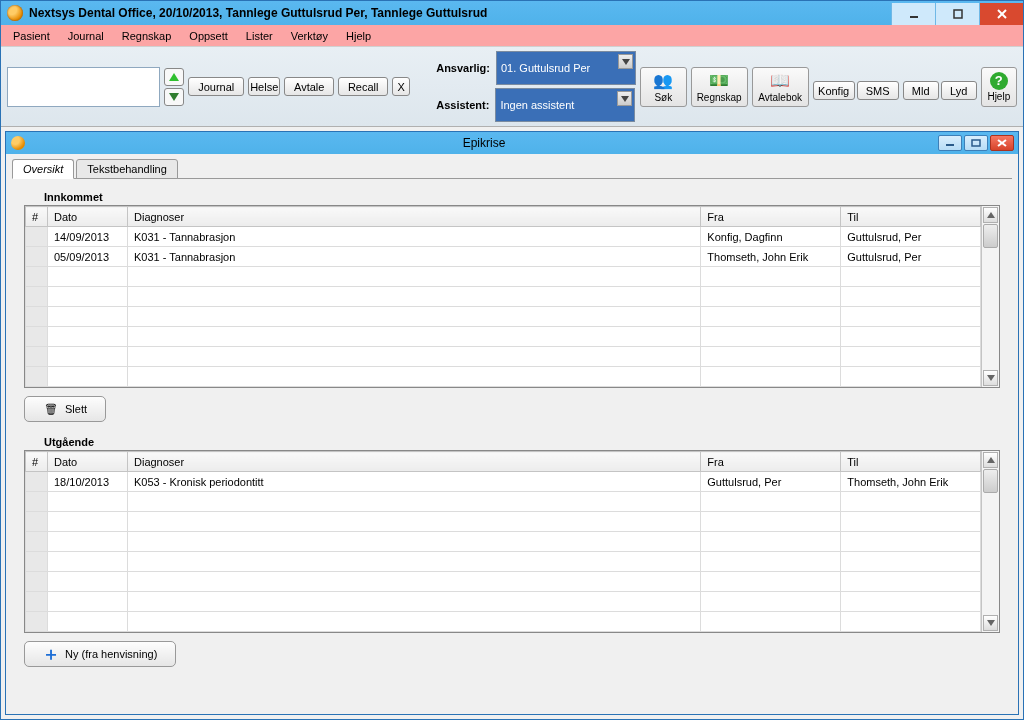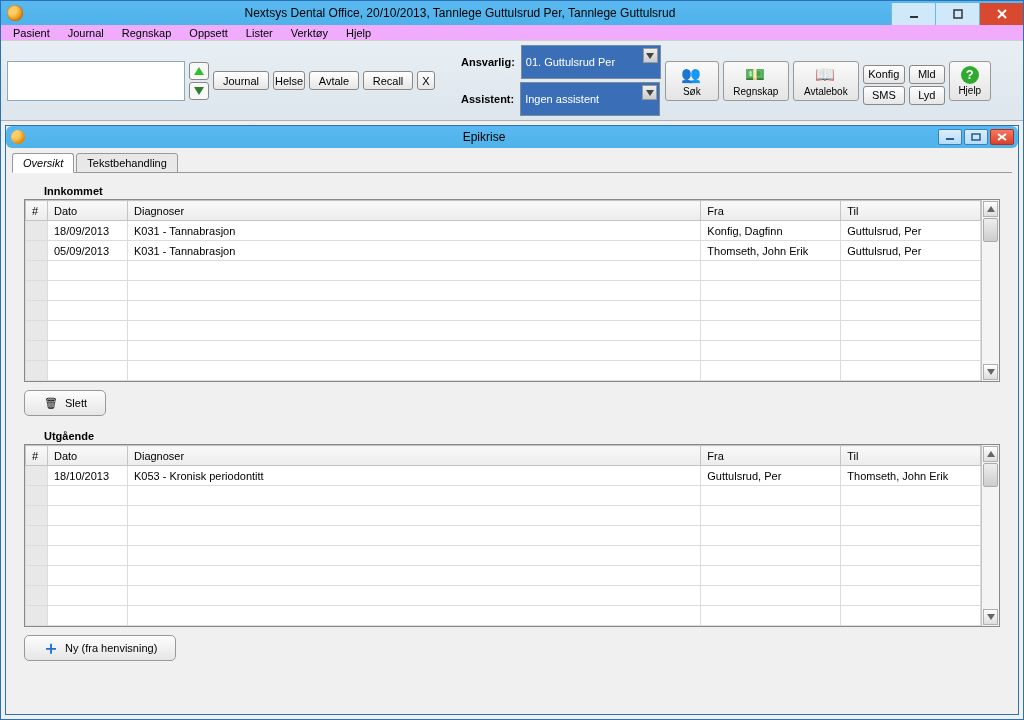--- a/index.html
+++ b/index.html
@@ -3,28 +3,28 @@
 <meta charset="utf-8">
 <style>
   * { box-sizing: border-box; }
   html, body { margin:0; padding:0; font-family: "Segoe UI", Tahoma, sans-serif; font-size:11px; background:#fff; }
   body { width:1024px; height:720px; overflow:hidden; background:#e8e8e8; }
 
   
   .win-outer { width:1024px; height:720px; border:1px solid #2a72b5; background:#f0f0f0; display:flex; flex-direction:column; }
   .titlebar { height:24px; background:linear-gradient(#5ab8f0,#4fb2ea); display:flex; align-items:center; color:#000; font-size:12px; position:relative; }
   .titlebar .icon { width:16px; height:16px; margin:0 6px; display:inline-block; border-radius:50%; background:radial-gradient(circle at 30% 30%,#ffcc66 30%,#e68a00 70%); box-shadow: inset 0 0 2px #884400; }
-  .titlebar .title { flex:1; text-align:center; font-weight:400; }
+  .titlebar .title { flex:1; font-weight:700; }
   .winbtns { display:flex; }
   .winbtn { width:44px; height:22px; margin-top:1px; display:flex; align-items:center; justify-content:center; background:#cfe9fb; border-left:1px solid #6fb8e6; }
   .winbtn.close { background:#d9492f; color:#fff; }
   .winbtn svg { pointer-events:none; }
 
   
-  .menubar { height:16px; background:#f0abfc; border-bottom:1px solid #d0d0d0; display:flex; align-items:center; padding:0 4px; gap:2px; }
+  .menubar { height:22px; background:#fca5a5; border-bottom:1px solid #d0d0d0; display:flex; align-items:center; padding:0 4px; gap:2px; }
   .menubar .menu-item { padding:2px 8px; }
 
   
   .toolbar { background:linear-gradient(#e8eff4,#dde6ed); border-bottom:1px solid #b0b0b0; padding:4px 6px; }
   .toolbar-row { display:flex; align-items:center; gap:4px; }
   .small-input { width:178px; height:40px; background:#fff; border:1px solid #8fa8bf; }
   .arrow-stack { display:flex; flex-direction:column; gap:2px; }
   .arrow-btn { width:20px; height:18px; border:1px solid #888; border-radius:3px; background:#f8f8f8; display:flex; align-items:center; justify-content:center; }
   .arrow-btn.up svg polygon{fill:#2fbf2f;}
   .arrow-btn.down svg polygon{fill:#2f7d2f;}
@@ -36,27 +36,27 @@
   .tool-row { display:flex; gap:4px; }
   .combo { height:19px; border:1px solid #7a8ba0; background:#fff; display:flex; align-items:center; padding:16px 4px; font-size:11px; position:relative; }
   .combo.wide{width:262px;}
   .combo .caret{position:absolute; right:2px; top:2px; width:15px; height:15px; background:linear-gradient(#eee,#ccc); border:1px solid #999; display:flex;align-items:center;justify-content:center;}
   .combo.sel{background:#3a6fb7;color:#fff;}
   .lbl{font-weight:bold; font-size:11px; padding:0 2px; min-width:56px; text-align:right;}
 
   .bigbtn { width:54px; height:40px; border:1px solid #999; border-radius:3px; background:linear-gradient(#fafafa,#e4e4e4); display:flex; flex-direction:column; align-items:center; justify-content:center; gap:1px; font-size:10px; }
   .bigbtn.wide{width:66px;}
   .bigbtn .ic{width:20px;height:20px;display:flex;align-items:center;justify-content:center;font-size:16px;}
-  .btnstack { display:flex; flex-direction:column; gap:2px;margin-top:8px; }
+  .btnstack { display:flex; flex-direction:row; gap:2px;margin-top:8px; }
   .btnstack .btn{width:42px;}
 
   
   .workspace { flex:1; padding:2px; display:flex; }
   .subwin { flex:1; border:1px solid #2a72b5; background:#f0f0f0; display:flex; flex-direction:column; margin:2px; }
-  .sub-title { height:22px; background:linear-gradient(#5ab8f0,#4fb2ea); display:flex; align-items:center; position:relative;border-radius:6px; }
+  .sub-title { height:22px; background:linear-gradient(#5ab8f0,#4fb2ea); display:flex; align-items:center; position:relative; }
   .sub-title .icon{width:14px;height:14px;margin:0 5px;border-radius:50%;background:radial-gradient(circle at 30% 30%,#ffcc66 30%,#e68a00 70%);}
   .sub-title .title{flex:1;text-align:center;font-size:12px;}
   .subwinbtns{display:flex;gap:2px;padding-right:4px;}
   .subwinbtn{width:24px;height:16px;border:1px solid #3d7fb8;background:linear-gradient(#daeefd,#b7dcf6);border-radius:2px;display:flex;align-items:center;justify-content:center;}
   .subwinbtn.close{background:linear-gradient(#f77762,#d6432a);border-color:#a93220;}
 
   .tabbar{padding:4px 6px 0 6px;display:flex;gap:0;}
   .tab{padding:3px 10px;border:1px solid #999;background:#f4f4f4;border-radius:3px 3px 0 0;margin-right:2px;position:relative;top:1px;}
   .tab.active{background:#fff;border-bottom:1px solid #fff;font-weight:normal;font-style:italic;}
   .tab:not(.active){background:#e8e8e8;}
@@ -241,21 +241,21 @@
                 <th class="c-num">#</th>
                 <th class="c-date">Dato</th>
                 <th class="c-diag">Diagnoser</th>
                 <th class="c-fra">Fra</th>
                 <th class="c-til">Til</th>
               </tr>
             </thead>
             <tbody id="innk-body">
                 <tr>
                   <td class="rownum"></td>
-                  <td>18/09/2013</td>
+                  <td>14/09/2013</td>
                   <td>K031 - Tannabrasjon</td>
                   <td>Konfig, Dagfinn</td>
                   <td>Guttulsrud, Per</td>
                 </tr>
                 <tr>
                   <td class="rownum"></td>
                   <td>05/09/2013</td>
                   <td>K031 - Tannabrasjon</td>
                   <td>Thomseth, John Erik</td>
                   <td>Guttulsrud, Per</td>

